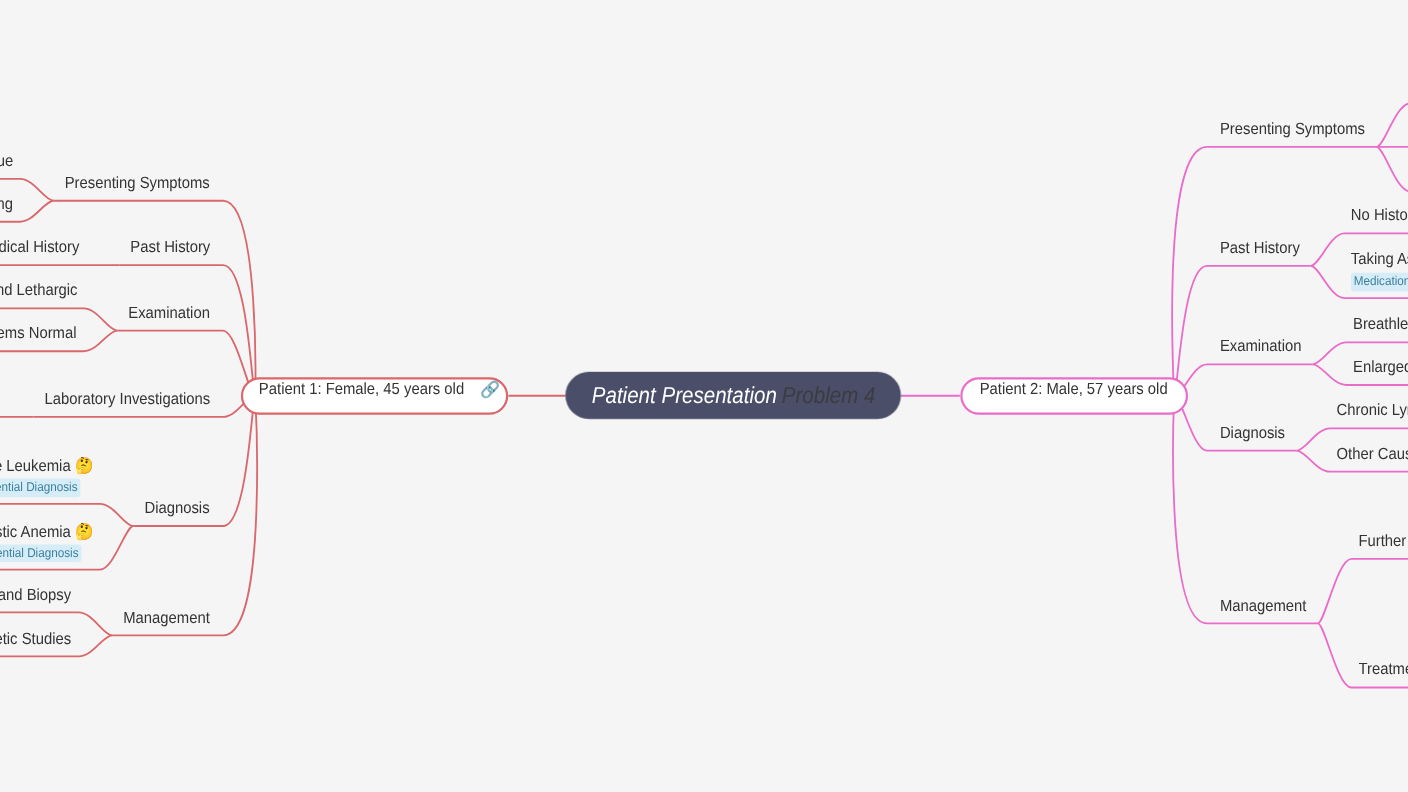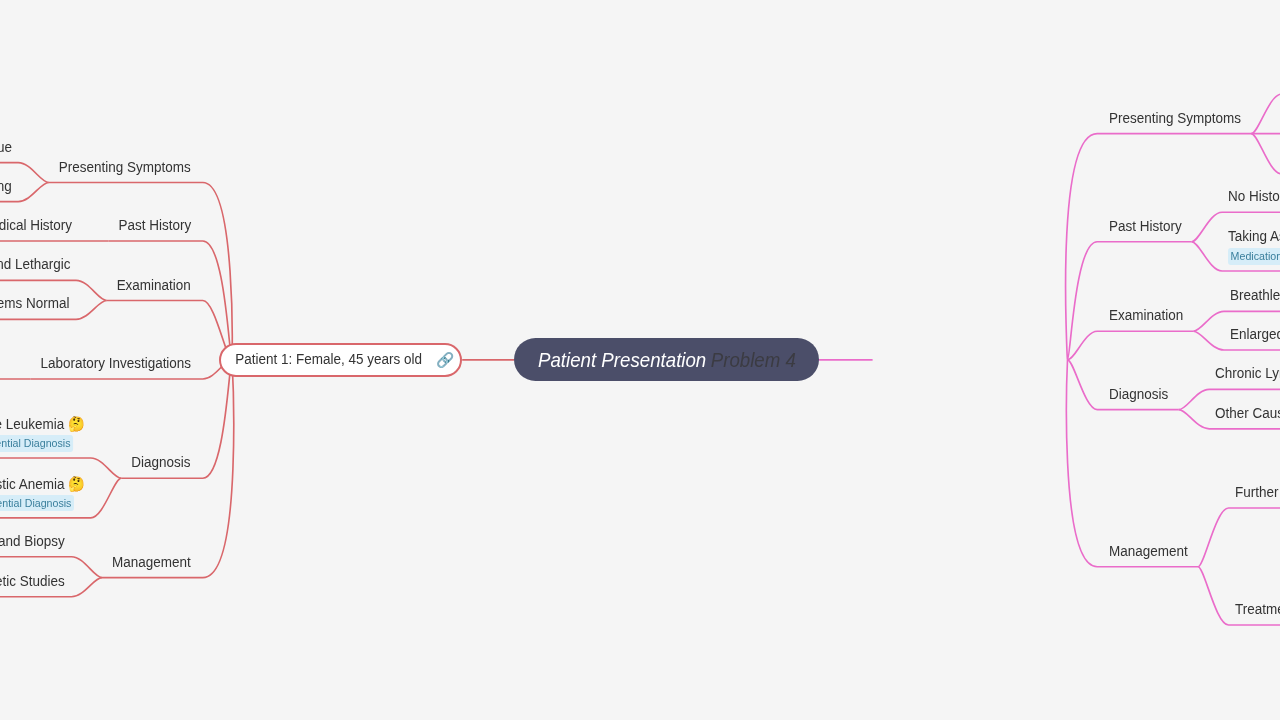--- a/index.html
+++ b/index.html
@@ -22,21 +22,21 @@
 
   #root-node{position:absolute;background:#4b4e69;will-change:opacity;border-radius:22px;
              display:flex;align-items:center;justify-content:center;
              left:514px;top:338px;width:305px;height:43px;box-sizing:border-box;}
   #root-node .rowwrap{white-space:nowrap;transform:scaleX(0.89) translateZ(0);
                       font-size:21px;line-height:21px;}
   #root-node .title{color:#ffffff;}
   #root-node .sub{color:#33364c;margin-left:5px;}
 
   .patient{position:absolute;background:#ffffff;will-change:opacity;border:2.4px solid #d9676b;
-           border-radius:17px;display:flex;align-items:center;justify-content:center;
+           border-radius:17px;display:flex;justify-content:center;
            font-size:14.7px;line-height:19.5px;color:#333333;box-sizing:border-box;}
   .patient .plabel{display:inline-block;transform:scaleX(0.918);}
   #patient-1{left:219.4px;top:342.5px;width:243px;height:34.6px;}
   #patient-2{left:872.6px;top:342.5px;width:207.4px;height:34.6px;border-color:#ea6cca;}
   .patient .picon{margin-left:6px;position:relative;top:0px;}
 </style>
 </head>
 <body style="background: rgb(245, 245, 245);">
 
 <div id="stage" style="background: rgb(245, 245, 245);">
@@ -170,14 +170,17 @@
 
   <div id="root-node" style="background: rgb(75, 78, 105); font-style: italic;">
     <div class="rowwrap"><span class="title" style="color: rgb(255, 255, 255);">Patient Presentation</span><span class="sub" style="color: rgb(59, 59, 66);">Problem 4</span></div>
   </div>
 
   <div class="patient" id="patient-1" style="border-color: rgb(217, 103, 107); background: rgb(255, 255, 255);">
     <span class="plabel">Patient 1: Female, 45 years old</span>
       <span class="picon emoji">🔗</span>
   </div>
 
+  <div class="patient" id="patient-2" style="border-color: rgb(234, 108, 202); background: rgb(255, 255, 255);">
+    <span class="plabel">Patient 2: Male, 57 years old</span>
+  </div>
 
 </div>
 
 </body></html>

